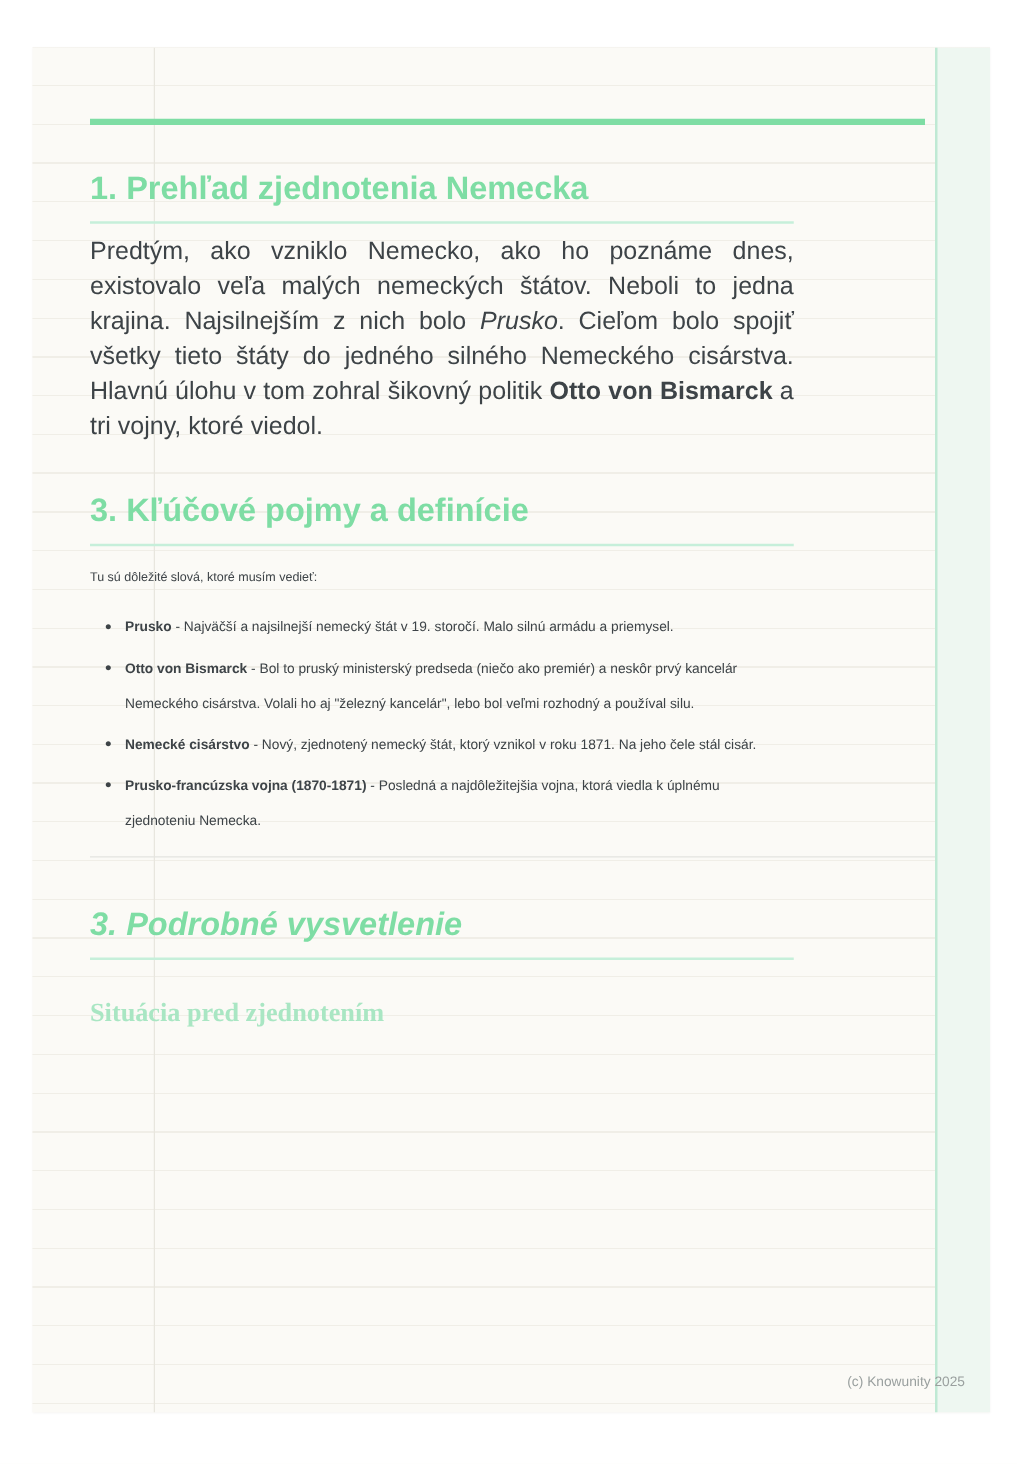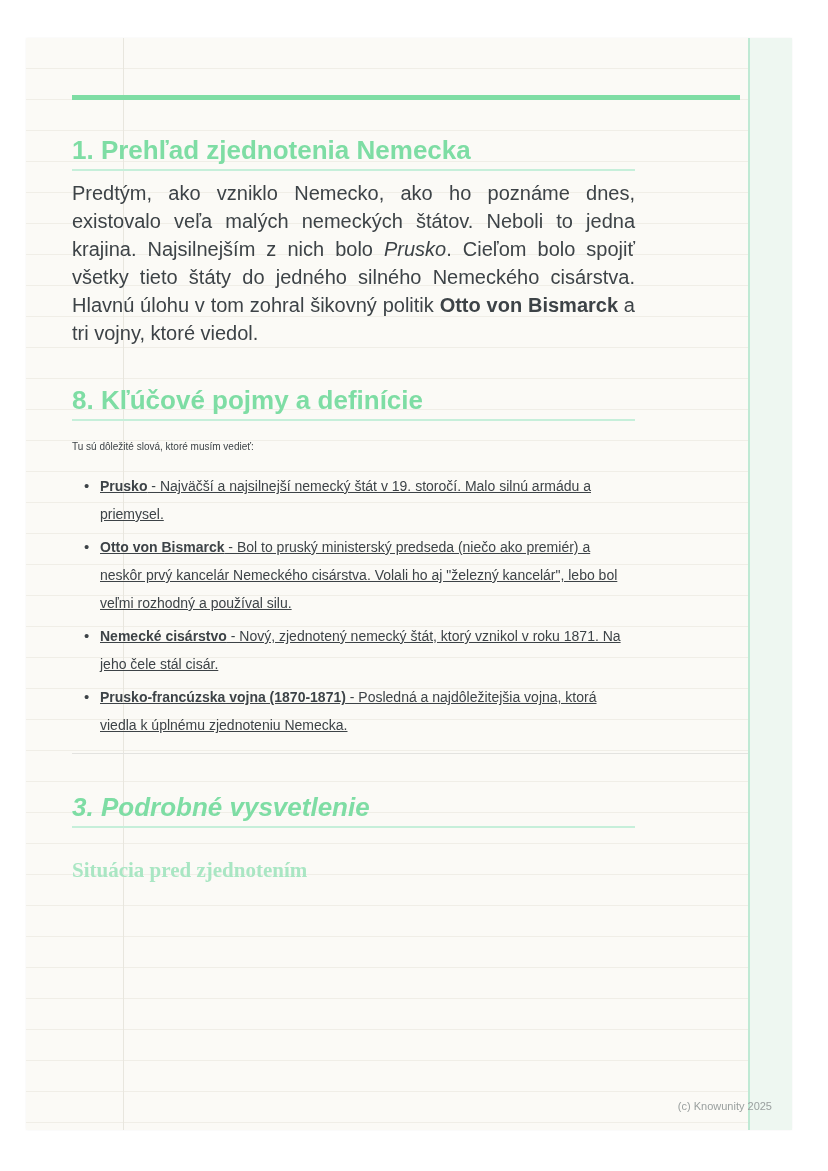--- a/index.html
+++ b/index.html
@@ -28,39 +28,39 @@
   }
   h1.title{
     margin:0;font-size:36px;line-height:44px;font-weight:bold;
     color:#7edda4;letter-spacing:0.2px;
   }
   .title-rule{
     width:668px;height:5px;background:#7edda4;border:none;margin:23px 0 0 0;
   }
   h2.section-heading{
     margin:33px 0 0 0;width:563px;font-size:26px;line-height:34px;font-weight:bold;
-    color:#7edda4;padding-bottom:2px;border-bottom:2px solid #c6efda;
+    color:#7edda4;padding-bottom:10px;border-bottom:2px solid #c6efda;
   }
   h2.second{margin-top:36px;}
   h2.third{margin-top:36px;font-style:italic;}
   .paragraph{
     margin:8px 0 0 0;width:563px;font-size:20px;line-height:28px;
     color:#3d4347;text-align:justify;
   }
   .paragraph em{font-style:italic;}
   .paragraph strong{font-weight:bold;}
   .intro-line{
     margin:10px 0 0 0;width:563px;font-size:10px;line-height:31px;color:#3d4347;
   }
   ul.terms{
     margin:10px 0 0 0;padding:0;list-style:none;width:563px;
   }
   ul.terms li{
     position:relative;padding-left:28px;margin:0 8px 5px 0;
-    font-size:14px;line-height:28px;color:#3d4347;text-decoration:underline;
+    font-size:11px;line-height:28px;color:#3d4347;
   }
   ul.terms li::before{
     content:"\2022";position:absolute;left:12px;top:0;color:#3d4347;
     font-size:15px;line-height:28px;
   }
   ul.terms li strong{font-weight:bold;}
   .divider{
     width:676px;height:1px;background:#e3e3e0;border:none;margin:14px 0 0 0;
   }
   h3.subsection{
@@ -77,21 +77,21 @@
   <div class="margin-line"></div>
   <div class="green-strip"></div>
 
   <div class="content">
 
     <hr class="title-rule">
 
     <h2 class="section-heading">1. Prehľad zjednotenia Nemecka</h2>
     <p class="paragraph"><span>Predtým, ako vzniklo Nemecko, ako ho poznáme dnes, existovalo veľa malých nemeckých štátov. Neboli to jedna krajina. Najsilnejším z nich bolo </span><em>Prusko</em><span>. Cieľom bolo spojiť všetky tieto štáty do jedného silného Nemeckého cisárstva. Hlavnú úlohu v tom zohral šikovný politik </span><strong>Otto von Bismarck</strong><span> a tri vojny, ktoré viedol.</span></p>
 
-    <h2 class="section-heading second">8. Kľúčové pojmy a definície</h2>
+    <h2 class="section-heading second">3. Kľúčové pojmy a definície</h2>
     <p class="intro-line">Tu sú dôležité slová, ktoré musím vedieť:</p>
 
     <ul class="terms">
       <li><strong>Prusko</strong><span> - Najväčší a najsilnejší nemecký štát v 19. storočí. Malo silnú armádu a priemysel.</span></li>
       <li><strong>Otto von Bismarck</strong><span> - Bol to pruský ministerský predseda (niečo ako premiér) a neskôr prvý kancelár Nemeckého cisárstva. Volali ho aj "železný kancelár", lebo bol veľmi rozhodný a používal silu.</span></li>
       <li><strong>Nemecké cisárstvo</strong><span> - Nový, zjednotený nemecký štát, ktorý vznikol v roku 1871. Na jeho čele stál cisár.</span></li>
       <li><strong>Prusko-francúzska vojna (1870-1871)</strong><span> - Posledná a najdôležitejšia vojna, ktorá viedla k úplnému zjednoteniu Nemecka.</span></li>
     </ul>
 
     <hr class="divider">

